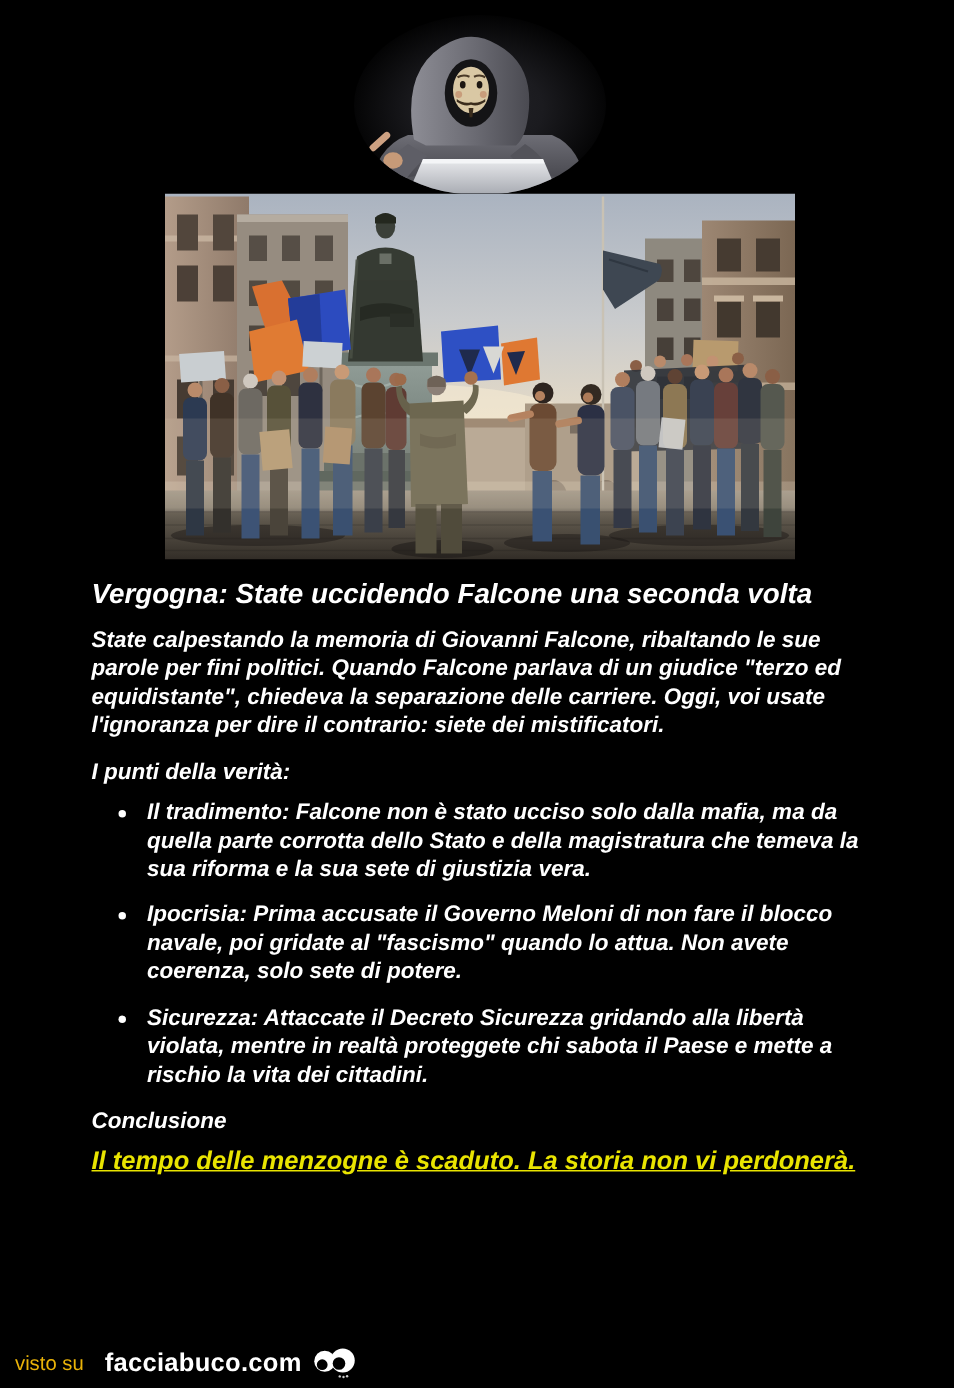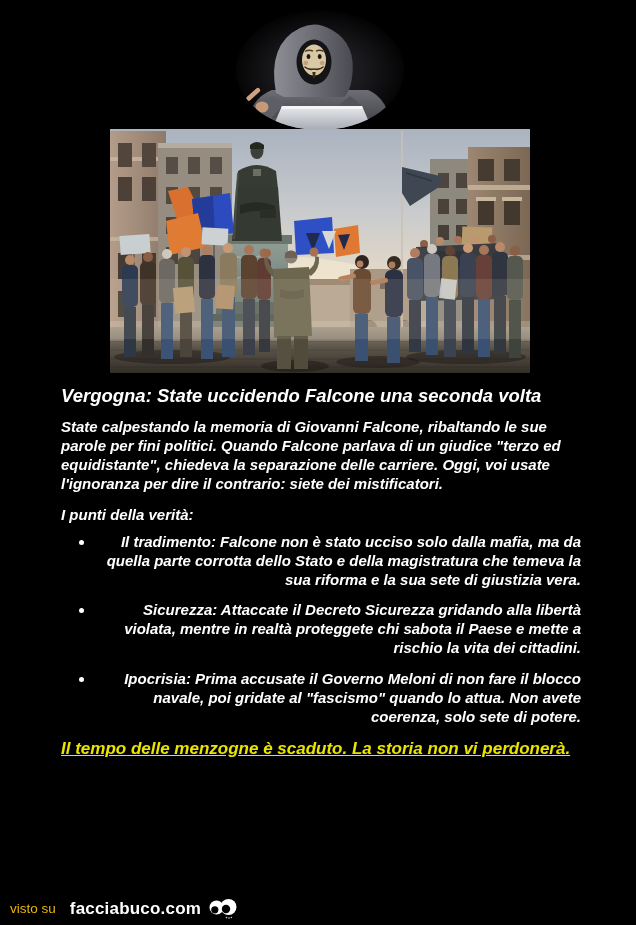--- a/index.html
+++ b/index.html
@@ -8,21 +8,21 @@
   
   .hacker-banner{position:absolute;left:0;top:0;width:636px;height:129px;}
   
   .statue-photo{position:absolute;left:110px;top:129px;width:420px;height:244px;}
   
   .content{position:absolute;left:61px;top:385px;width:520px;color:var(--text,#fff);
            font-weight:bold;font-style:italic;}
   .title{font-size:18.5px;line-height:1.15;margin:0 0 12px 0;white-space:nowrap;}
   .para{font-size:15px;line-height:1.26;margin:0 0 12px 0;}
   .subhead{font-size:15px;line-height:1.26;margin:0 0 8px 0;}
-  ul.points{list-style:none;margin:0 0 2px 0;padding:0 0 0 37px;text-align:right;}
+  ul.points{list-style:none;margin:0 0 2px 0;padding:0 0 0 37px;}
   ul.points li{position:relative;font-size:15px;line-height:1.26;margin:0 0 12px 0;}
   ul.points li::before{content:"";position:absolute;left:-19px;top:7px;width:5px;height:5px;
                        border-radius:50%;background:var(--text,#fff);}
   .conclusion-head{margin:0 0 6px 0;}
   .conclusion-para{margin:0 0 11px 0;}
   .closing{font-size:17px;line-height:1.2;margin:0;color:var(--highlight,#e9e400);white-space:nowrap;text-decoration:underline;}
   
   .footer{position:absolute;left:10px;bottom:5px;display:flex;align-items:center;color:#fff;}
   .visto{font-size:13.5px;font-weight:400;color:#eab308;}
   .site{font-size:17px;font-weight:700;margin-left:14px;letter-spacing:0.2px;}
@@ -335,23 +335,24 @@
       </g>
     </svg>
   </div>
 
   <div class="content">
     <h1 class="title">Vergogna: State uccidendo Falcone una seconda volta</h1>
     <p class="para">State calpestando la memoria di Giovanni Falcone, ribaltando le sue parole per fini politici. Quando Falcone parlava di un giudice "terzo ed equidistante", chiedeva la separazione delle carriere. Oggi, voi usate l'ignoranza per dire il contrario: siete dei mistificatori.</p>
     <p class="subhead">I punti della verità:</p>
     <ul class="points">
       <li>Il tradimento: Falcone non è stato ucciso solo dalla mafia, ma da quella parte corrotta dello Stato e della magistratura che temeva la sua riforma e la sua sete di giustizia vera.</li>
+      <li>Ipocrisia: Prima accusate il Governo Meloni di non fare il blocco navale, poi gridate al "fascismo" quando lo attua. Non avete coerenza, solo sete di potere.</li>
       <li>Sicurezza: Attaccate il Decreto Sicurezza gridando alla libertà violata, mentre in realtà proteggete chi sabota il Paese e mette a rischio la vita dei cittadini.</li>
-      <li>Ipocrisia: Prima accusate il Governo Meloni di non fare il blocco navale, poi gridate al "fascismo" quando lo attua. Non avete coerenza, solo sete di potere.</li>
     </ul>
+    <p class="subhead conclusion-head">Conclusione</p>
     <p class="closing">Il tempo delle menzogne è scaduto. La storia non vi perdonerà.</p>
   </div>
 
   <div class="footer">
     <span class="visto">visto su</span>
     <span class="site">facciabuco.com</span>
     <span class="logo">
       <svg width="30" height="23" viewBox="0 0 30 23">
         <circle cx="7.5" cy="10.5" r="7" fill="#fff"></circle>
         <circle cx="5.8" cy="12.8" r="3.6" fill="#000"></circle>

